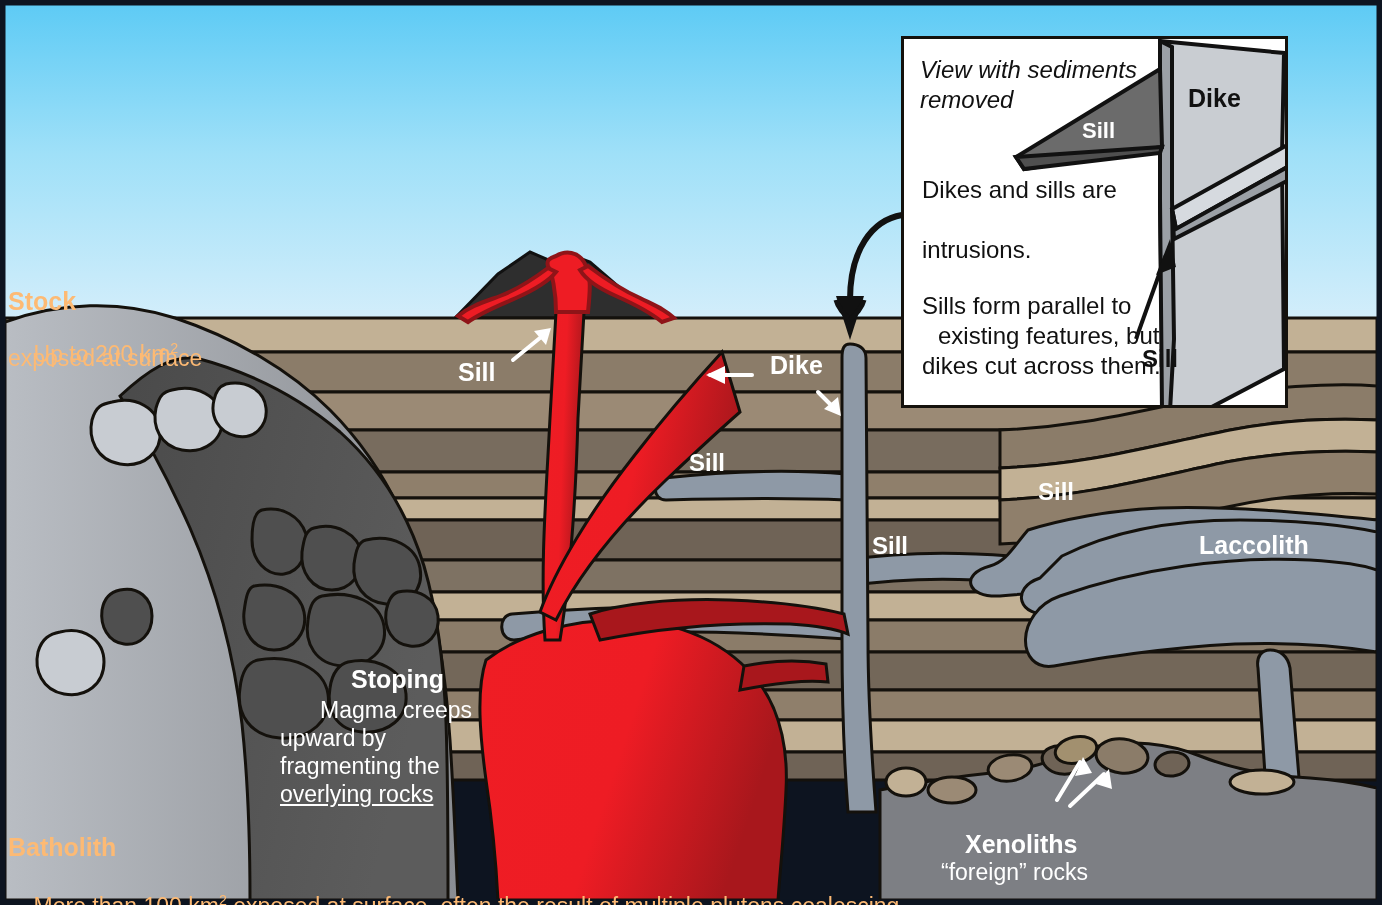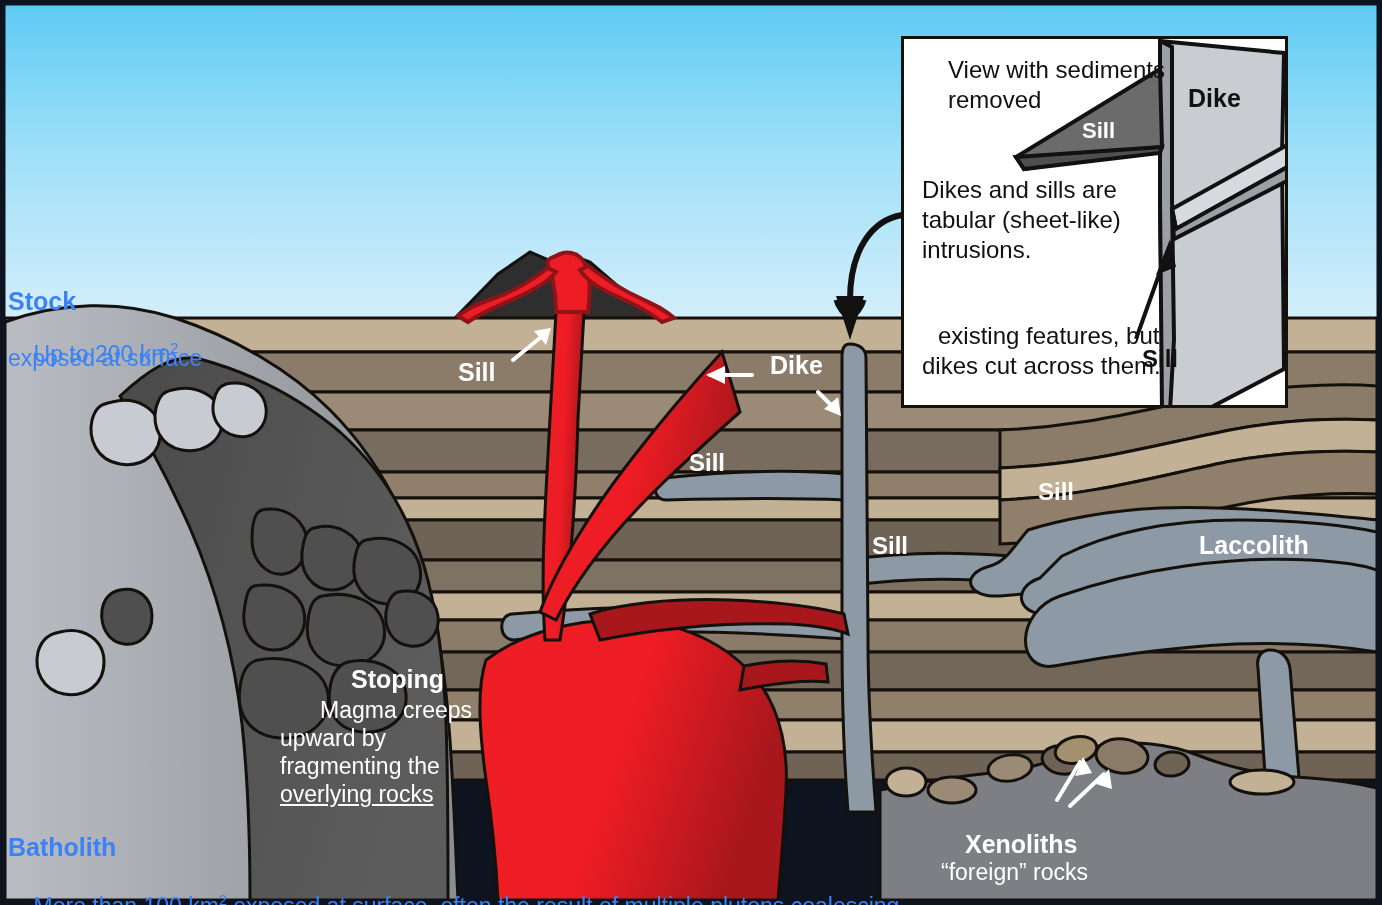--- a/index.html
+++ b/index.html
@@ -1,23 +1,23 @@
 <!DOCTYPE html>
 <html><head>
 <meta charset="utf-8">
 <style>
   html,body{margin:0;padding:0;background:#111;}
   body{font-family:"Liberation Sans", sans-serif;}
   #stage{position:relative;width:1382px;height:905px;overflow:hidden;background:#0d1420;}
   #svgroot{position:absolute;left:0;top:0;width:1382px;height:905px;}
   .lbl{position:absolute;pointer-events:none;white-space:pre;line-height:1.22;}
   .w{color:#ffffff;}
-  .k{color:#3b82f6;}
+  .k{color:#fdba74;}
   .bold{font-weight:bold;}
-  .ital{margin-left:28px;}
+  .ital{font-style:italic;}
   .s25{font-size:25px;}
   .s24{font-size:24px;}
   .s23{font-size:23px;}
   .s22{font-size:22px;}
   sup{font-size:0.62em;vertical-align:super;line-height:0;}
   #inset{position:absolute;left:901px;top:36px;width:387px;height:372px;
          background:#ffffff;border:3px solid #14110c;box-sizing:border-box;overflow:hidden;}
   #insetsvg{position:absolute;left:0;top:0;width:387px;height:372px;}
   .ins-txt{position:absolute;pointer-events:none;white-space:pre;line-height:1.26;color:#111;}
 </style>
@@ -207,23 +207,23 @@
       <path d="M268,170 L272,190 L387,126 L387,140 L270,200 Z" fill="#9ba0a6" stroke="#111" stroke-width="4"></path>
 
       <path d="M232,300 L262,216" stroke="#111" stroke-width="4" fill="none"></path>
       <polygon points="266,200 252,236 272,228" fill="#111"></polygon>
     </svg>
 
     <div class="ins-txt ital s24" style="left:16px;top:16px;">View with sediments</div>
     <div class="ins-txt ital s24" style="left:16px;top:46px;">removed</div>
 
     <div class="ins-txt s24" style="left:18px;top:136px;">Dikes and sills are</div>
-    <div class="ins-txt s24" style="left:18px;top:166px;">tabular (sheet-like)</div>
     <div class="ins-txt s24" style="left:18px;top:196px;">intrusions.</div>
 
+    <div class="ins-txt s24" style="left:18px;top:252px;">Sills form parallel to</div>
     <div class="ins-txt s24" style="left:18px;top:282px;margin-left:16px;">existing features, but</div>
     <div class="ins-txt s24" style="left:18px;top:312px;">dikes cut across them.</div>
 
     <div class="ins-txt bold s25 k" style="left:284px;top:44px;">Dike</div>
     <div class="ins-txt bold s22 w" style="left:178px;top:78px;color:#fff;">Sill</div>
     <div class="ins-txt bold s24 k" style="left:238px;top:305px;">Sill</div>
   </div>
 
 </div>
 

